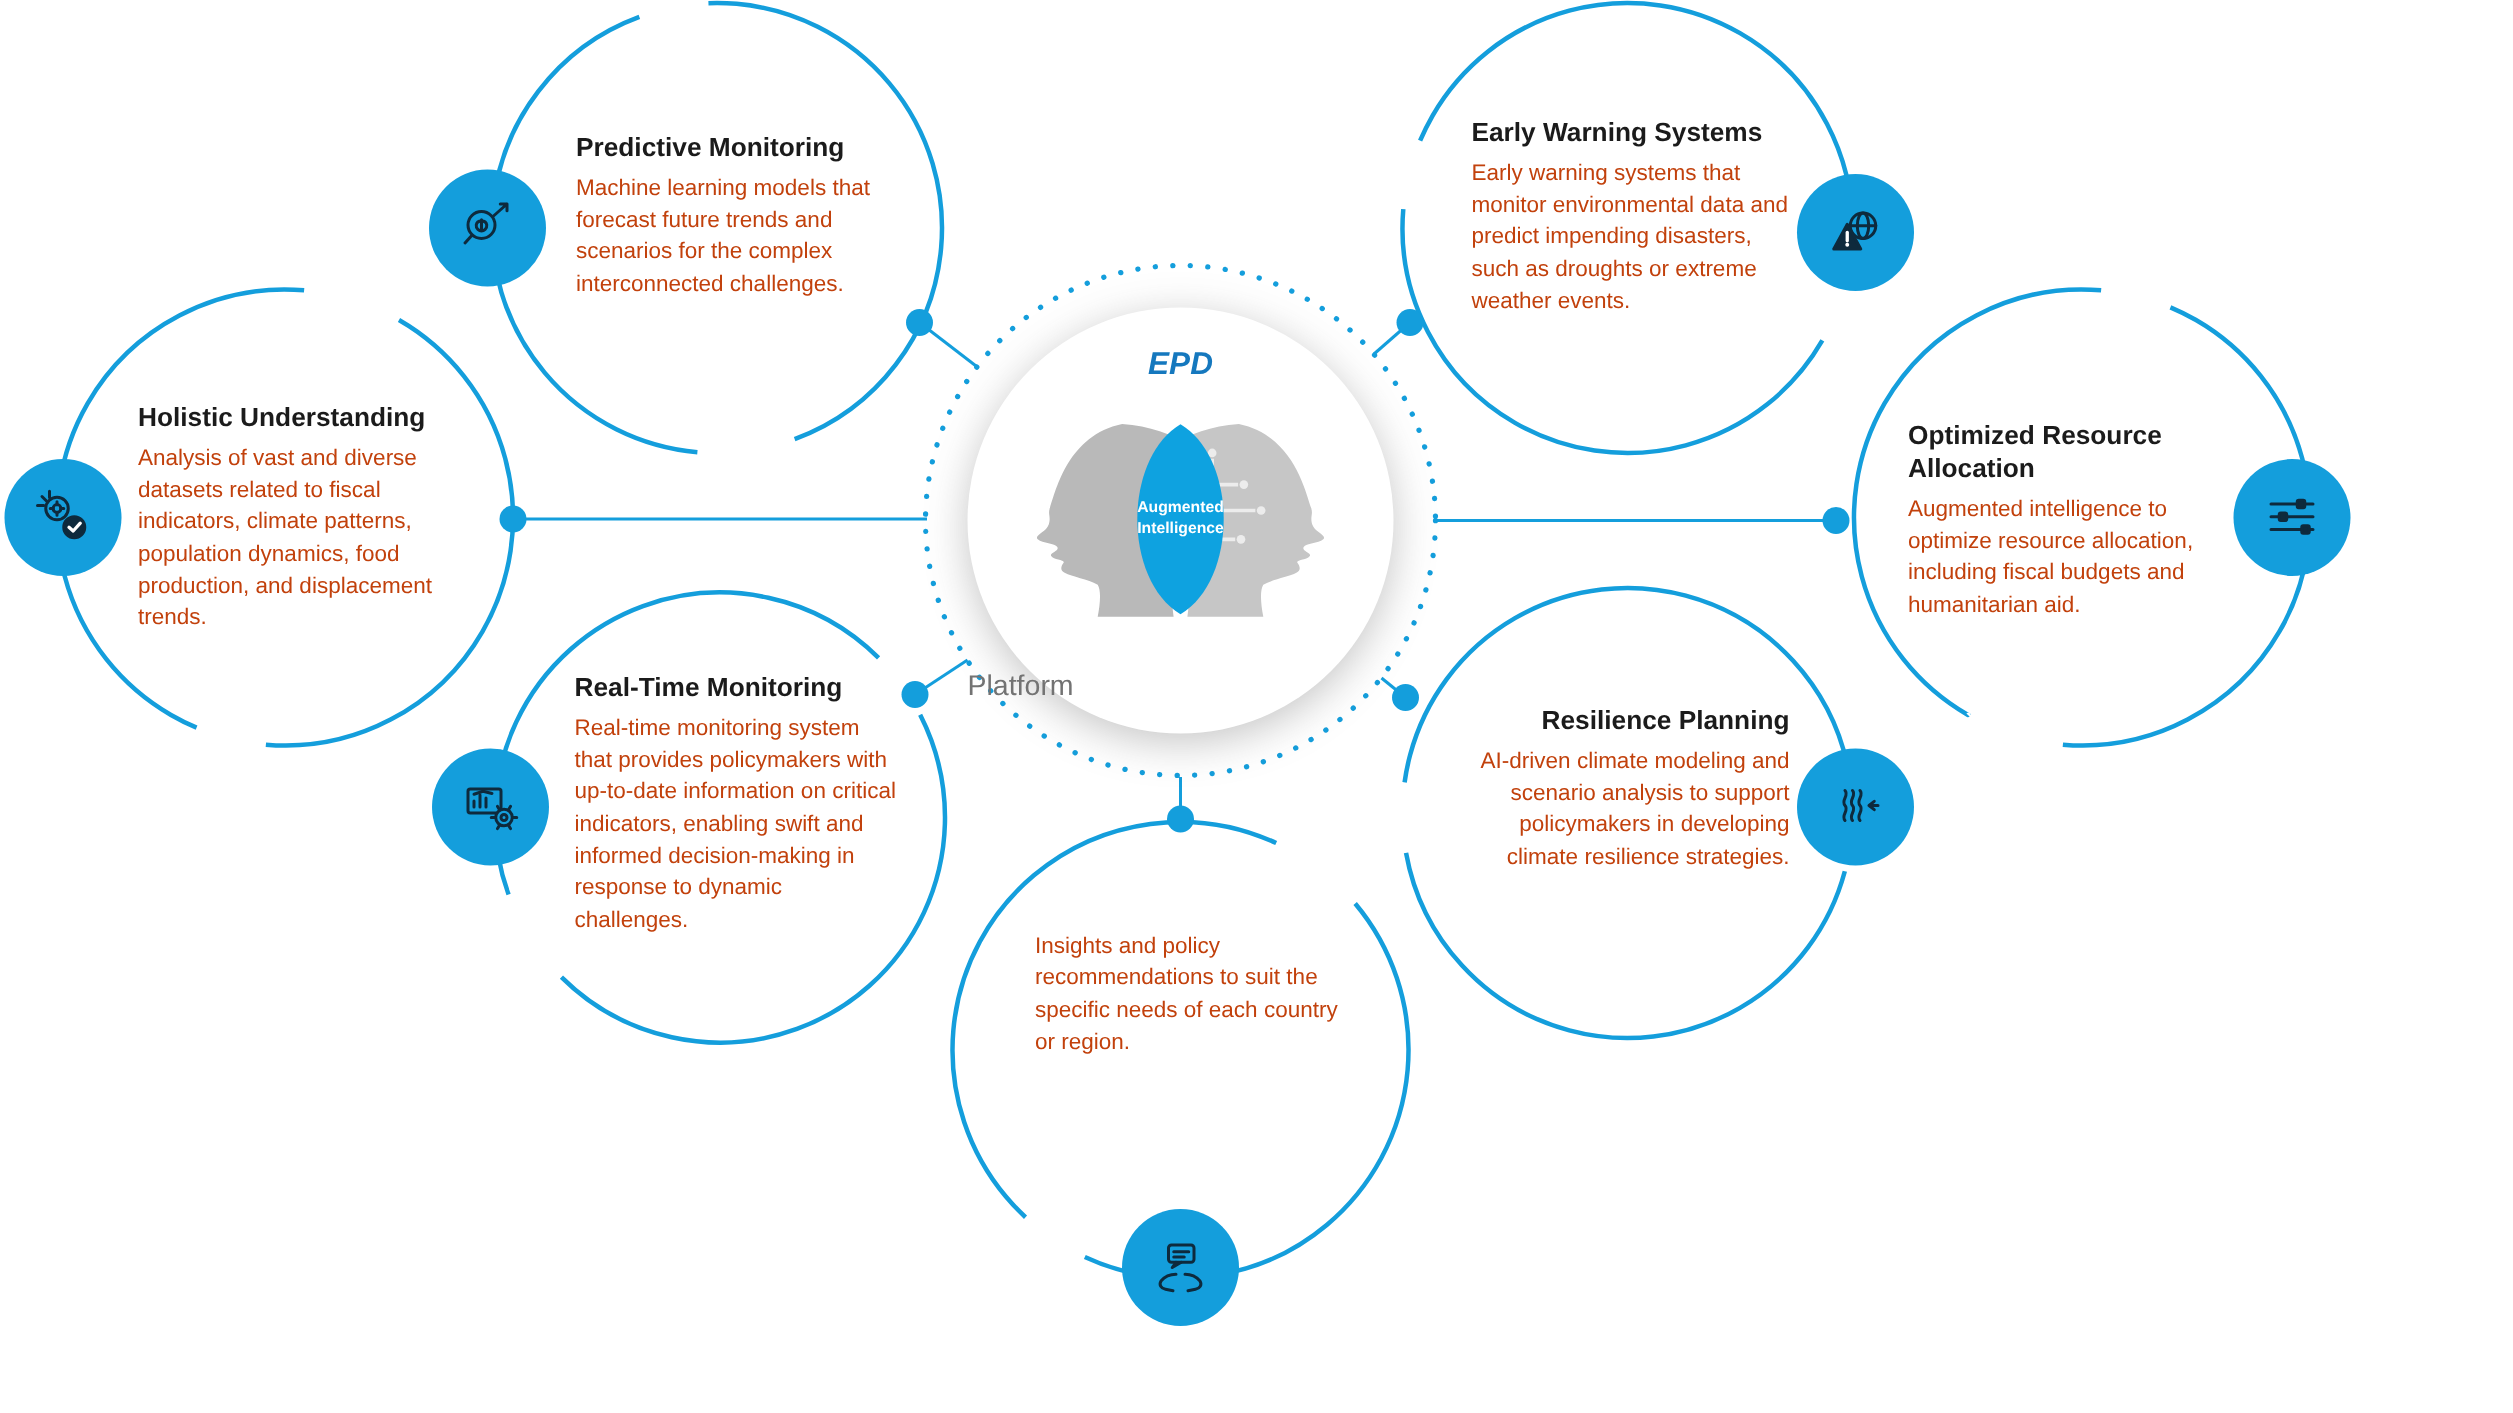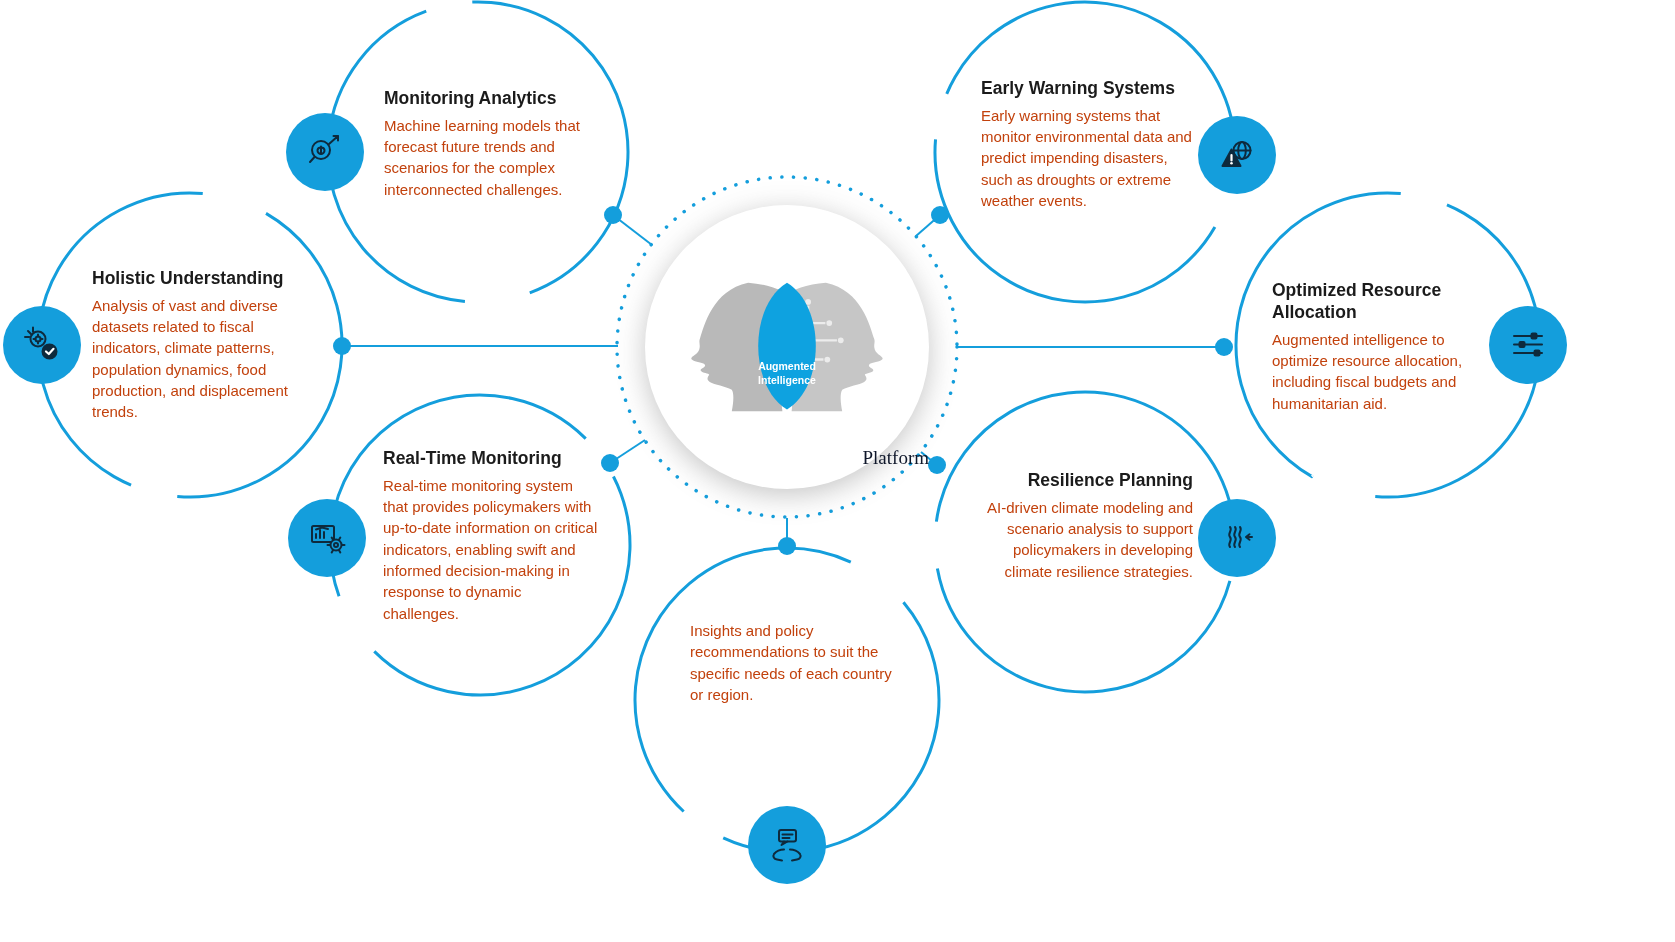--- a/index.html
+++ b/index.html
@@ -23,28 +23,28 @@
   .glyph{stroke:#0e2a3d;stroke-width:2;fill:none;stroke-linecap:round;stroke-linejoin:round;}
   .hub{
     position:absolute;left:645px;top:205px;width:284px;height:284px;border-radius:50%;
     background:#ffffff;box-shadow:0 6px 28px rgba(90,90,90,0.35);
   }
   .hub-epd{
     position:absolute;top:26px;left:0;right:0;text-align:center;
     font-size:21px;font-weight:bold;font-style:italic;color:#1578be;
   }
   .hub-platform{
-    position:absolute;bottom:20px;left:0;right:0;text-align:right;
-    font-size:19px;color:#0f172a;font-family:Liberation Serif, serif;
+    position:absolute;bottom:20px;left:0;right:0;text-align:left;
+    font-size:19px;color:#737373;
   }
   .heads{position:absolute;left:17px;top:72px;}
   .lens-label{
     position:absolute;left:50%;top:141px;transform:translate(-50%,-50%);
     width:104px;text-align:center;color:#ffffff;font-weight:bold;
-    font-size:10.5px;line-height:1.3;margin-top:28px;
+    font-size:10.5px;line-height:1.3;
   }
 </style>
 </head>
 <body>
 
 <div class="canvas">
 
   <svg class="layer" width="1675" height="942" viewBox="0 0 1675 942">
 
     <circle class="ring" cx="478" cy="152" r="150" pathLength="100" stroke-dasharray="43 5 45 7" transform="rotate(95 478 152)"></circle>
@@ -68,21 +68,21 @@
     <circle class="dot" cx="342" cy="346" r="9"></circle>
     <circle class="dot" cx="1224" cy="347" r="9"></circle>
     <circle class="dot" cx="610" cy="463" r="9"></circle>
     <circle class="dot" cx="937" cy="465" r="9"></circle>
     <circle class="dot" cx="787" cy="546" r="9"></circle>
 
     <circle class="dotring" cx="787" cy="347" r="170"></circle>
   </svg>
 
   <div class="feature" style="left:384px;top:88px;width:202px;">
-    <p class="t">Monitoring Analytics</p>
+    <p class="t">Predictive Monitoring</p>
     <p class="d">Machine learning models that forecast future trends and scenarios for the complex interconnected challenges.</p>
   </div>
   <div class="feature" style="left:981px;top:78px;width:218px;">
     <p class="t">Early Warning Systems</p>
     <p class="d">Early warning systems that monitor environmental data and predict impending disasters, such as droughts or extreme weather events.</p>
   </div>
   <div class="feature" style="left:1272px;top:280px;width:208px;">
     <p class="t">Optimized Resource Allocation</p>
     <p class="d">Augmented intelligence to optimize resource allocation, including fiscal budgets and humanitarian aid.</p>
   </div>
@@ -161,20 +161,21 @@
     <svg class="glyph" width="44" height="44" viewBox="0 0 44 44">
       <rect x="14" y="7" width="17" height="11.5" rx="2"></rect>
       <path d="M17.5,11.5 h10 M17.5,15 h7"></path>
       <path d="M19,18.5 l-2.5,3.5 l6,-3.5"></path>
       <path d="M9,31 c-1.5,2.5 0,5 3,5.5 l5,1 M9,31 c2.5,-3 6,-4.5 10,-4.5"></path>
       <path d="M35,31 c1.5,2.5 0,5 -3,5.5 l-5,1 M35,31 c-2.5,-3 -6,-4.5 -10,-4.5"></path>
     </svg>
   </div>
 
   <div class="hub">
+    <div class="hub-epd">EPD</div>
 
     <svg class="heads" width="250" height="144" viewBox="0 0 260 150">
 
       <path fill="#b9b9b9" transform="translate(-4,4) scale(1.7,0.97)" d="M55,2 C78,5 94,26 93,54 C92.5,76 87,96 79,110 C75.5,117 75,128 76,140 L45,140 C46,131 46.5,121 45,117 C41,113 34.5,111.5 31.5,108.5 C29.5,106.5 30,104 31,101.5 C32,99 27,99.5 26,96.5 C25.2,94 29.5,93 28.5,90 C27.6,87.4 22.5,87.5 20.5,84.5 C18.8,81.8 24,79.5 25,74 C26,68.5 24.5,66 25.5,62 C28,49 33,10 55,2 Z"></path>
 
       <path fill="#c6c6c6" transform="translate(264,4) scale(-1.7,0.97)" d="M55,2 C78,5 94,26 93,54 C92.5,76 87,96 79,110 C75.5,117 75,128 76,140 L45,140 C46,131 46.5,121 45,117 C41,113 34.5,111.5 31.5,108.5 C29.5,106.5 30,104 31,101.5 C32,99 27,99.5 26,96.5 C25.2,94 29.5,93 28.5,90 C27.6,87.4 22.5,87.5 20.5,84.5 C18.8,81.8 24,79.5 25,74 C26,68.5 24.5,66 25.5,62 C28,49 33,10 55,2 Z"></path>
 
       <g stroke="#ececec" stroke-width="2.5" fill="none">
         <path d="M135,48 H170 M135,66 H182 M135,86 H168 M152,48 V30"></path>
       </g>

